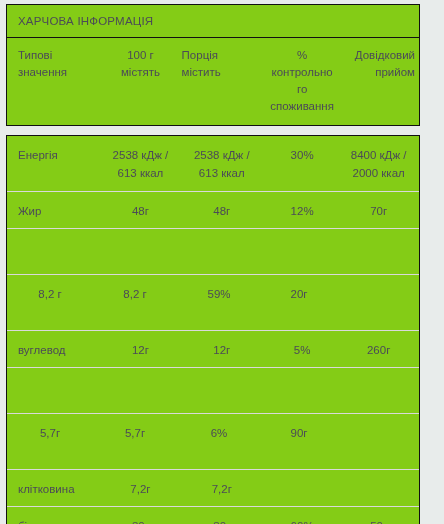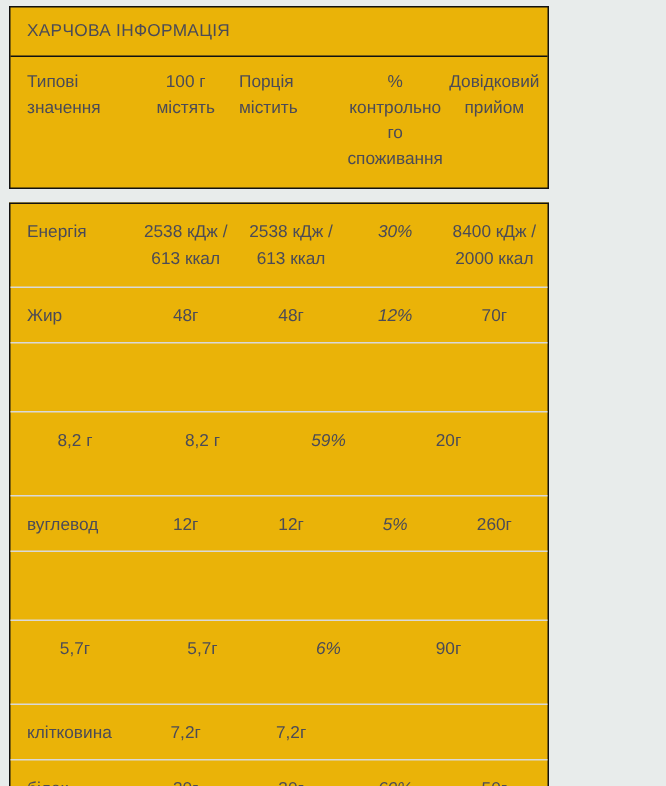--- a/index.html
+++ b/index.html
@@ -17,24 +17,24 @@
   .page {
     position: relative;
     width: 444px;
     height: 524px;
     background: #e8eceb;
     box-sizing: border-box;
     padding: 4px 6px 0 6px;
   }
 
   .panel {
-    background: #eab308;
+    background: #84cc16;
     border: 1px solid #111111;
     box-sizing: border-box;
-    width: 360px;
+    width: 414px;
   }
 
   
   .panel-head {
     margin-bottom: 9px;
   }
 
   .title-row {
     border-bottom: 1px solid #111111;
     padding: 9px 0 9px 11px;
@@ -61,21 +61,21 @@
     box-sizing: border-box;
   }
   .th-0 {
     width: 96px;
     padding-left: 11px;
     text-align: left;
   }
   .th-1 { width: 86px; text-align: center; }
   .th-2 { width: 84px; text-align: left; }
   .th-3 { width: 84px; text-align: center; }
-  .th-4 { width: 80px; text-align: center; padding-right: 4px; }
+  .th-4 { width: 80px; text-align: right; padding-right: 4px; }
 
   
   .panel-body { }
 
   .trow {
     display: flex;
     border-bottom: 1px solid #d9d9d9;
     box-sizing: border-box;
     align-items: flex-start;
   }
@@ -92,21 +92,21 @@
     box-sizing: border-box;
   }
   .td-0 {
     width: 96px;
     padding-left: 11px;
     text-align: left;
   }
   .td-0.indent { padding-left: 21px; }
   .td-1 { width: 86px; text-align: center; }
   .td-2 { width: 84px; text-align: center; }
-  .td-3 { width: 84px; text-align: center; font-style: italic; }
+  .td-3 { width: 84px; text-align: center; }
   .td-4 { width: 80px; text-align: center; padding-right: 4px; }
 </style>
 </head>
 <body>
 
 <div class="page">
 
   <div class="panel panel-head">
 
     <div class="title-row">

